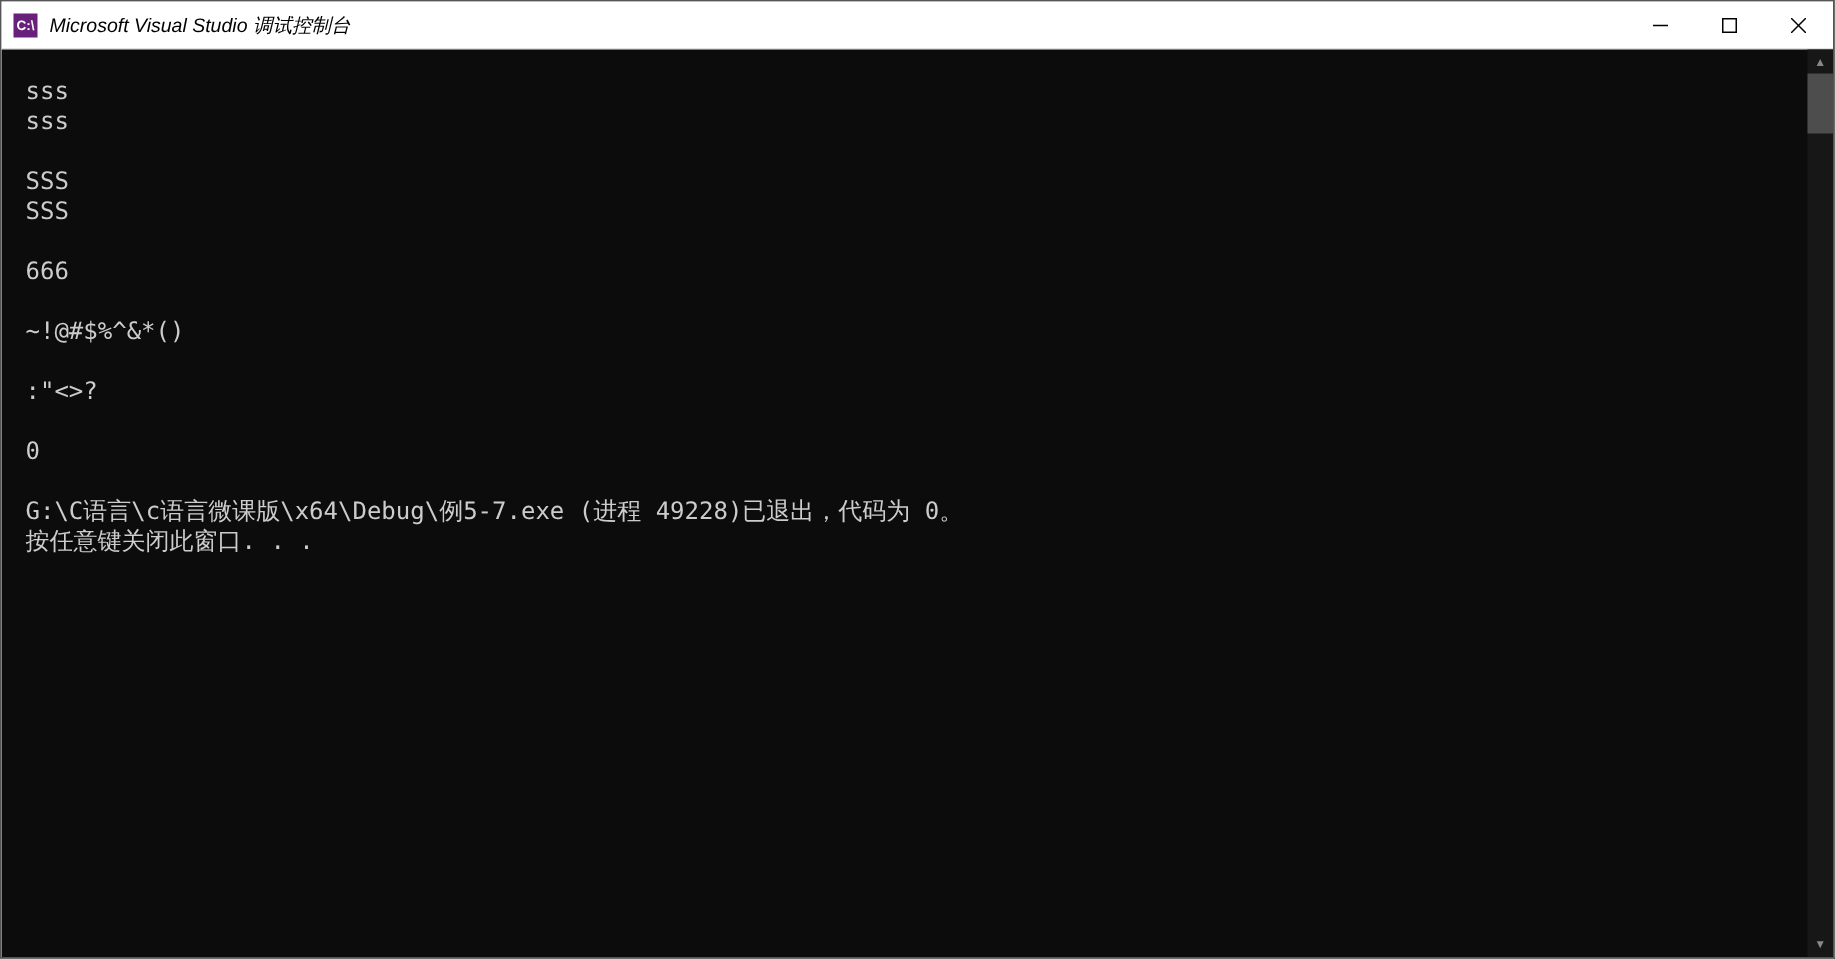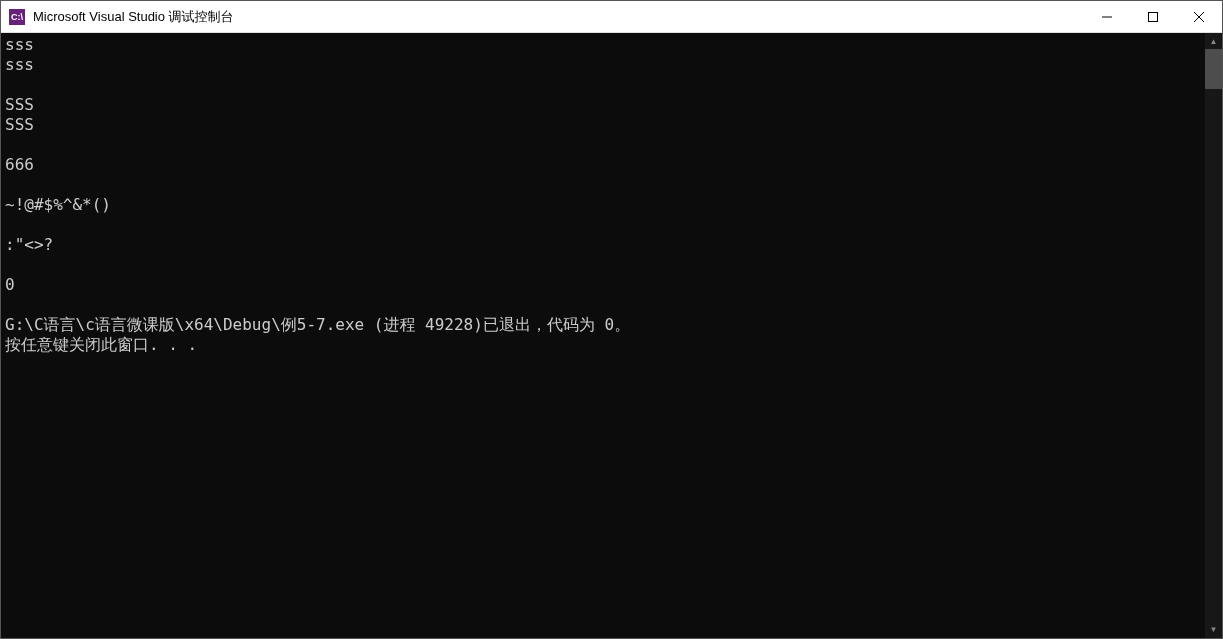--- a/index.html
+++ b/index.html
@@ -33,20 +33,21 @@
       justify-content: center;
       color: #fff;
       font-size: 9px;
       font-weight: bold;
       font-family: Arial, sans-serif;
     }
     .title-text {
       flex: 1;
       font-size: 13px;
       color: #000;
+      font-style: italic;
     }
     .win-controls {
       display: flex;
       height: 100%;
     }
     .win-btn {
       width: 46px;
       height: 100%;
       display: flex;
       align-items: center;
@@ -59,27 +60,28 @@
     }
     .console-area {
       position: relative;
       width: 100%;
       height: calc(100% - 32px);
       background: #0c0c0c;
       display: flex;
     }
     .console-content {
       flex: 1;
-      padding: 2px 4px;
+      padding: 2px 16px;
       color: #cccccc;
       font-family: "NSimSun", "SimSun", "Consolas", monospace;
       font-size: 16px;
       line-height: 20px;
       white-space: pre;
       overflow: hidden;
+      margin-top: 16px;
     }
     .scrollbar {
       width: 17px;
       height: 100%;
       background: #171717;
       position: relative;
     }
     .scroll-thumb {
       position: absolute;
       top: 16px;

